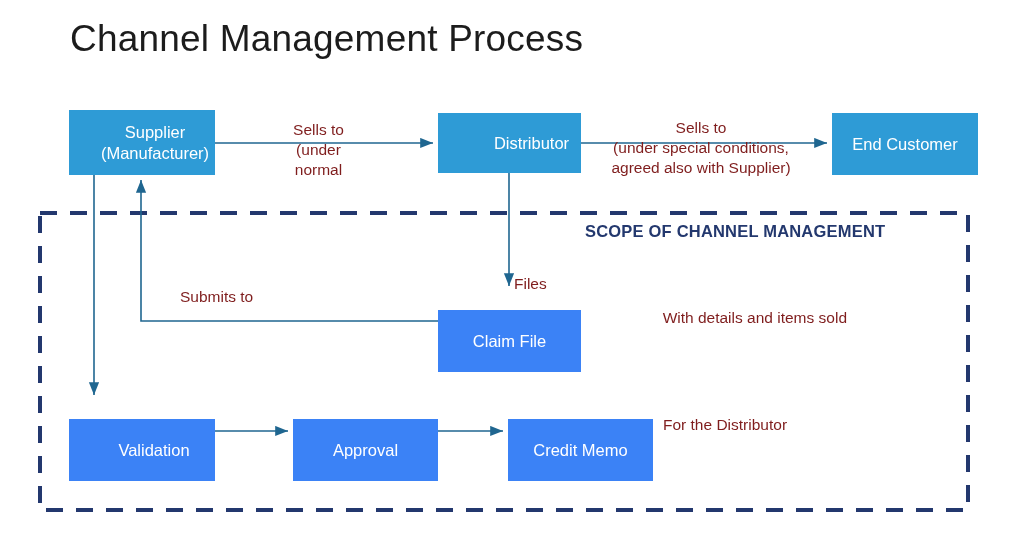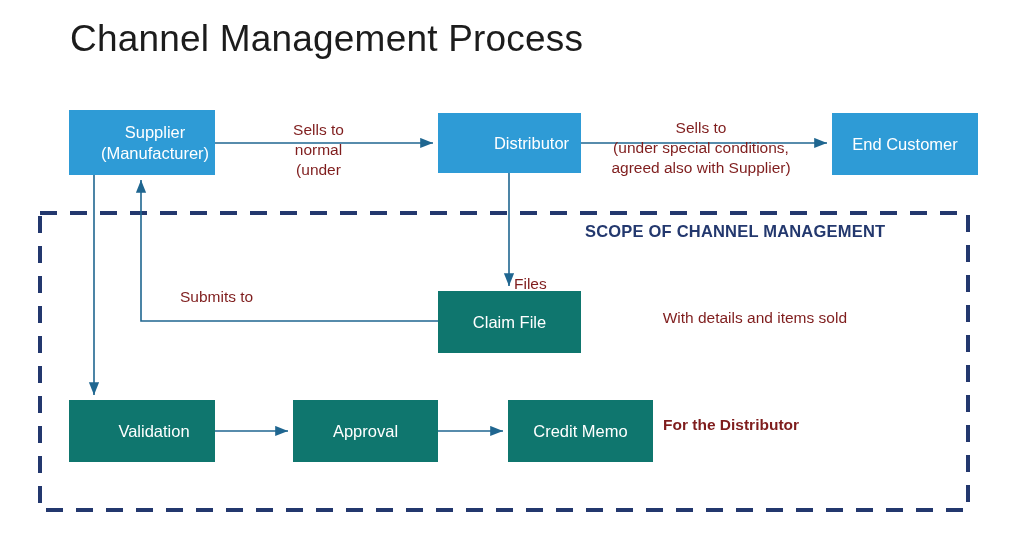--- a/index.html
+++ b/index.html
@@ -39,21 +39,21 @@
     align-items: center;
     justify-content: center;
     text-align: center;
     color: #ffffff;
     font-size: 16.5px;
     line-height: 1.25;
     box-sizing: border-box;
     z-index: 4;
   }
   .node.light { background: #2E9BD6; }
-  .node.dark  { background: #0f766e; }
+  .node.dark  { background: #3b82f6; margin-top: 19px; }
 
   #node-supplier     { left: 69px;  top: 110px; width: 146px; height: 65px; padding-left: 26px; }
   #node-distributor  { left: 438px; top: 113px; width: 143px; height: 60px; padding-left: 44px; }
   #node-endcustomer  { left: 832px; top: 113px; width: 146px; height: 62px; }
   #node-claimfile    { left: 438px; top: 291px; width: 143px; height: 62px; }
   #node-validation   { left: 69px;  top: 400px; width: 146px; height: 62px; padding-left: 24px; }
   #node-approval     { left: 293px; top: 400px; width: 145px; height: 62px; }
   #node-creditmemo   { left: 508px; top: 400px; width: 145px; height: 62px; }
 
   
@@ -63,21 +63,21 @@
     line-height: 1.28;
     text-align: center;
     z-index: 5;
   }
 
   #label-sells-to-distributor { left: 236px; top: 120px; width: 165px; }
   #label-sells-to-customer    { left: 588px; top: 118px; width: 226px; }
   #label-files                { left: 514px; top: 228px; width: 60px; text-align: left; margin-top: 46px; }
   #label-submits-to           { left: 180px; top: 287px; width: 140px; text-align: left; }
   #label-claim-note           { left: 597px; top: 308px; width: 250px; text-align: right; }
-  #label-creditmemo-note      { left: 663px; top: 415px; width: 210px; text-align: left; font-weight: bold; }
+  #label-creditmemo-note      { left: 663px; top: 415px; width: 210px; text-align: left; }
 
   #label-scope {
     left: 585px;
     top: 222px;
     width: 390px;
     font-size: 16.5px;
     font-weight: bold;
     color: #23386E;
     letter-spacing: 0.2px;
     text-align: left;
@@ -127,22 +127,22 @@
 <div class="abs node dark" id="node-claimfile">Claim File</div>
 
 <div class="abs node dark" id="node-validation">Validation</div>
 
 <div class="abs node dark" id="node-approval">Approval</div>
 
 <div class="abs node dark" id="node-creditmemo">Credit Memo</div>
 
 <div class="abs edge-label" id="label-sells-to-distributor">
   <div>Sells to</div>
+  <div>(under</div>
   <div>normal</div>
-  <div>(under</div>
 </div>
 
 <div class="abs edge-label" id="label-sells-to-customer">
   <div>Sells to</div>
   <div>(under special conditions,</div>
   <div>agreed also with Supplier)</div>
 </div>
 
 <div class="abs edge-label" id="label-files">Files</div>
 

